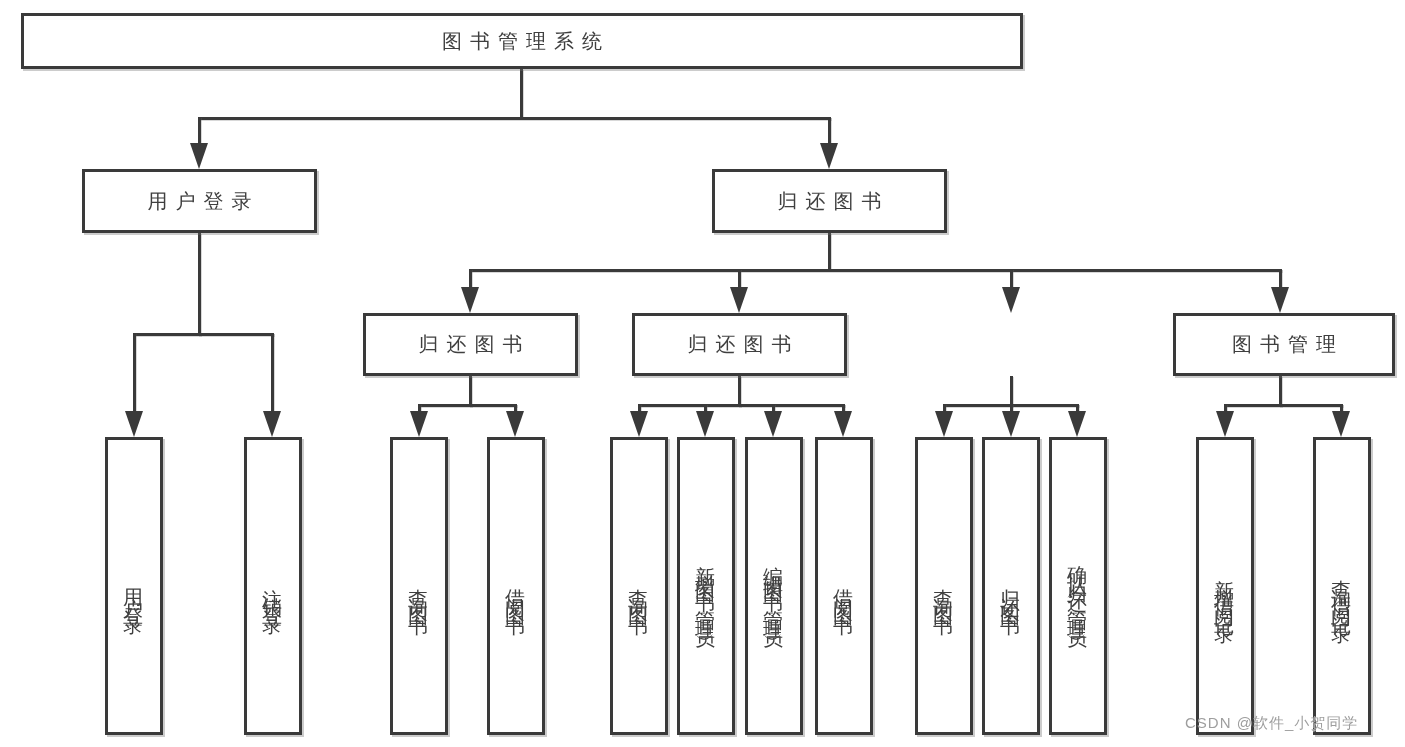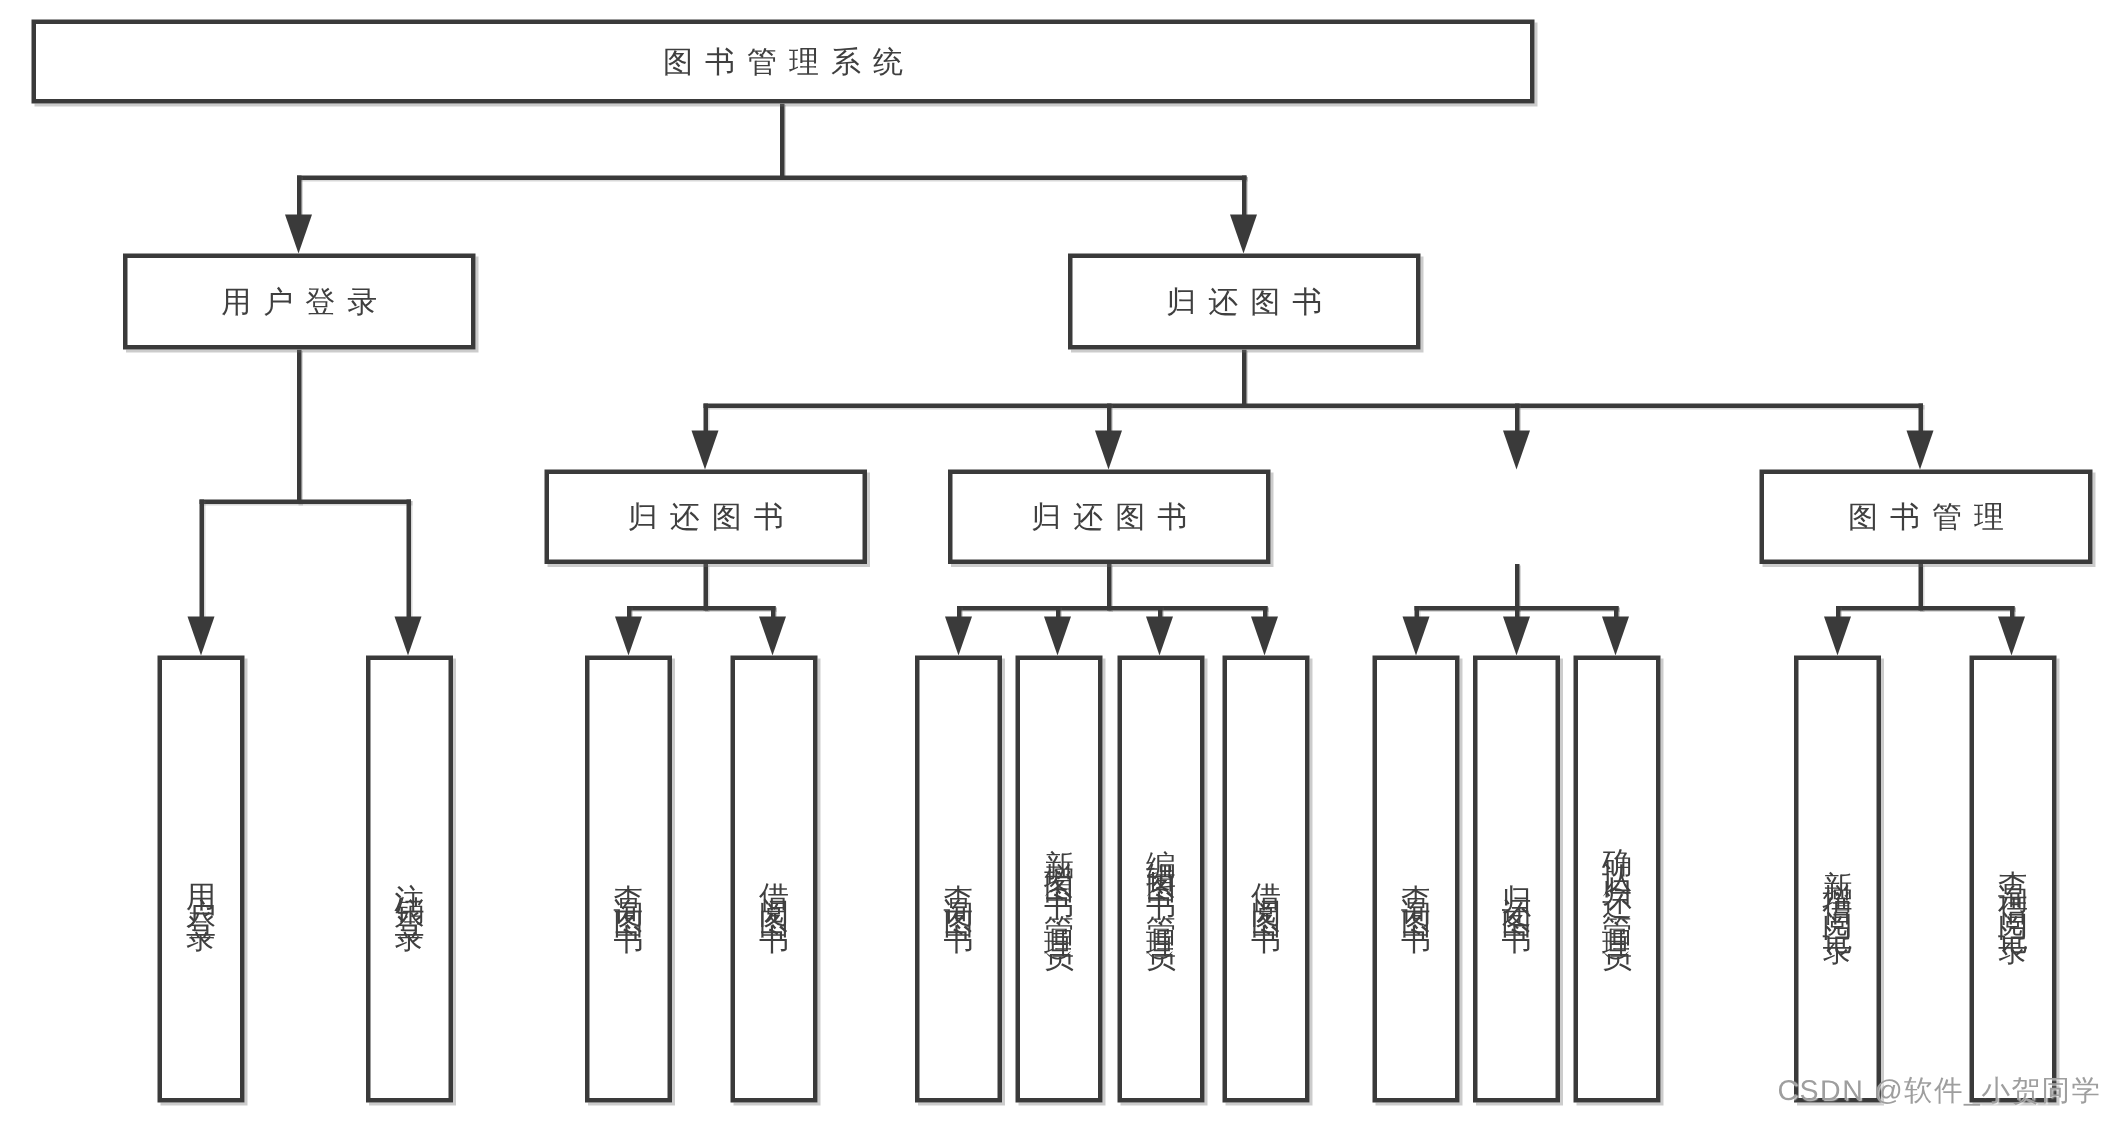--- a/index.html
+++ b/index.html
@@ -66,21 +66,21 @@
   .leaf {
     top: 437px;
     width: 58px;
     height: 298px;
   }
 
   .watermark {
     position: absolute;
     left: 1185px;
     top: 714px;
-    font-size: 19px;
+    font-size: 15px;
     letter-spacing: 1px;
     color: var(--watermark);
     white-space: nowrap;
     text-shadow: 1px 1px 1px rgba(255,255,255,0.8);
   }
 </style>
 </head>
 <body>
 
 <div class="canvas">

